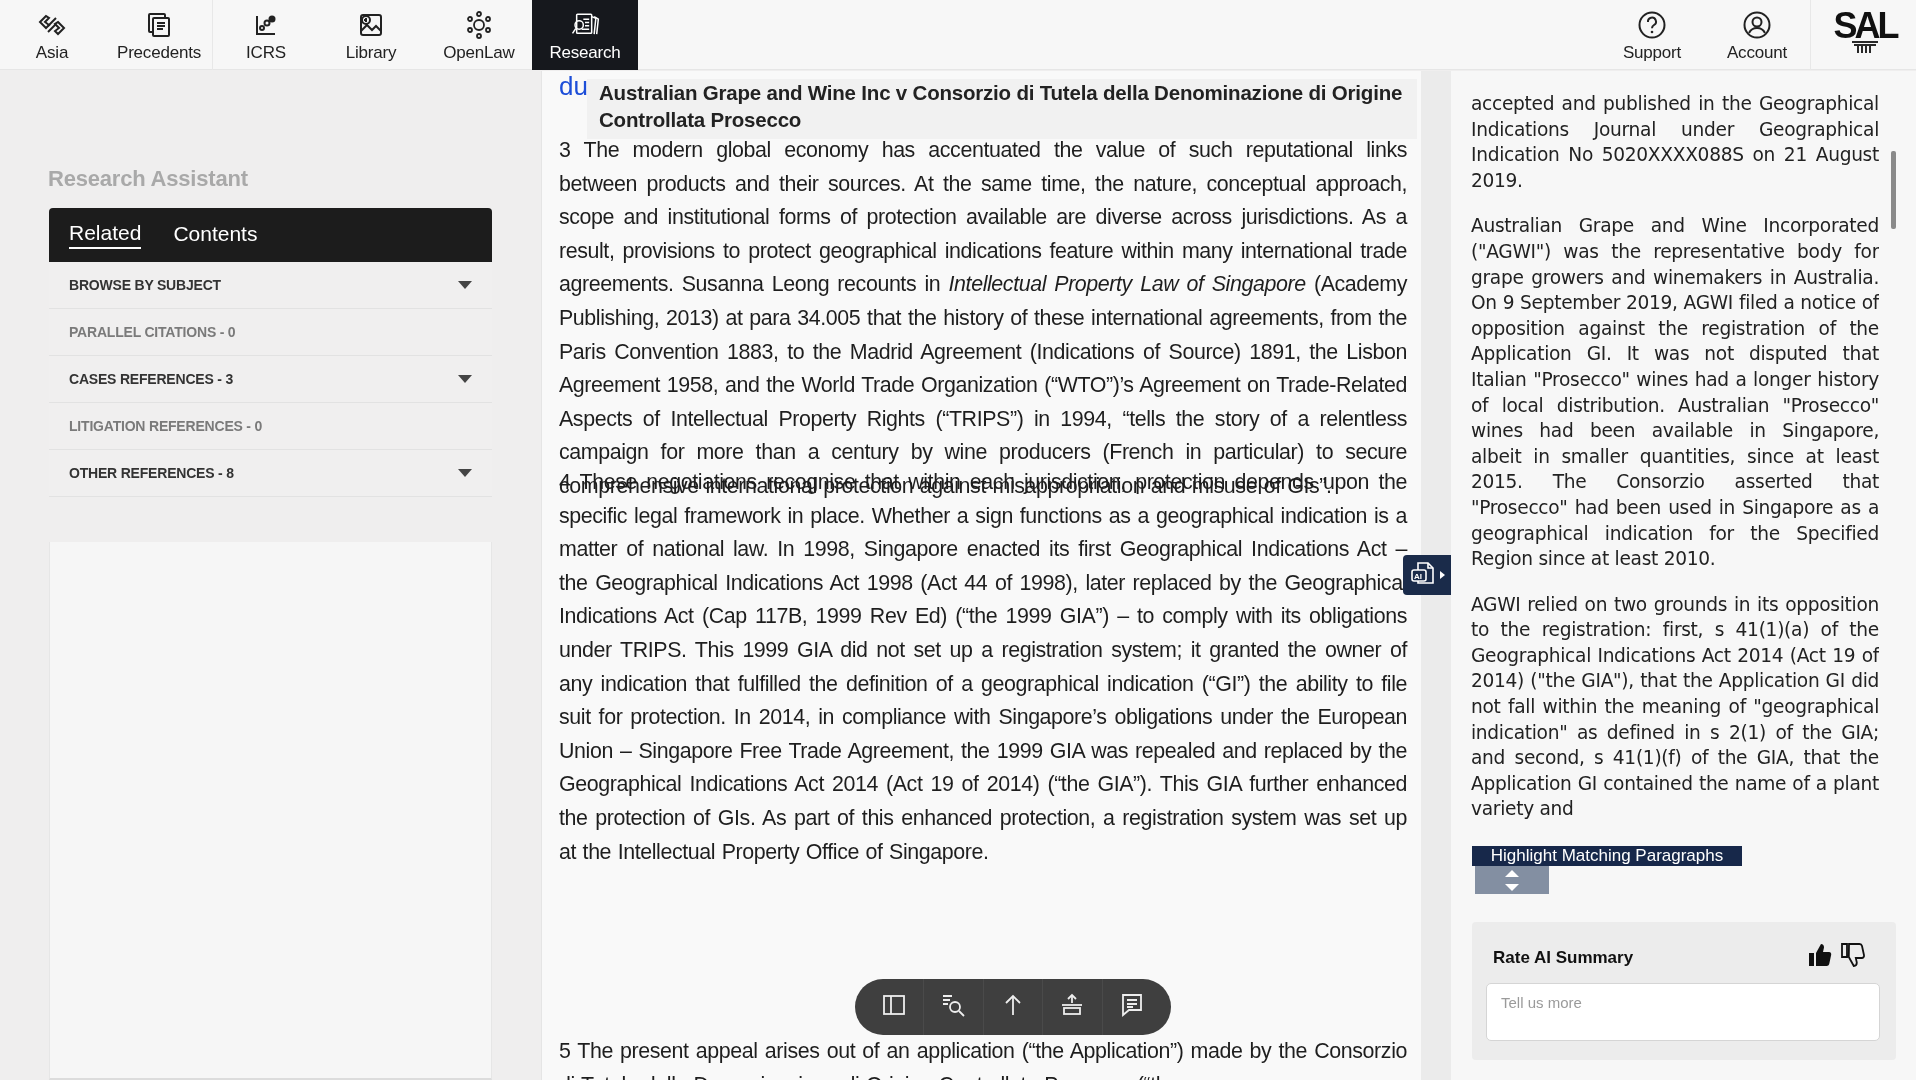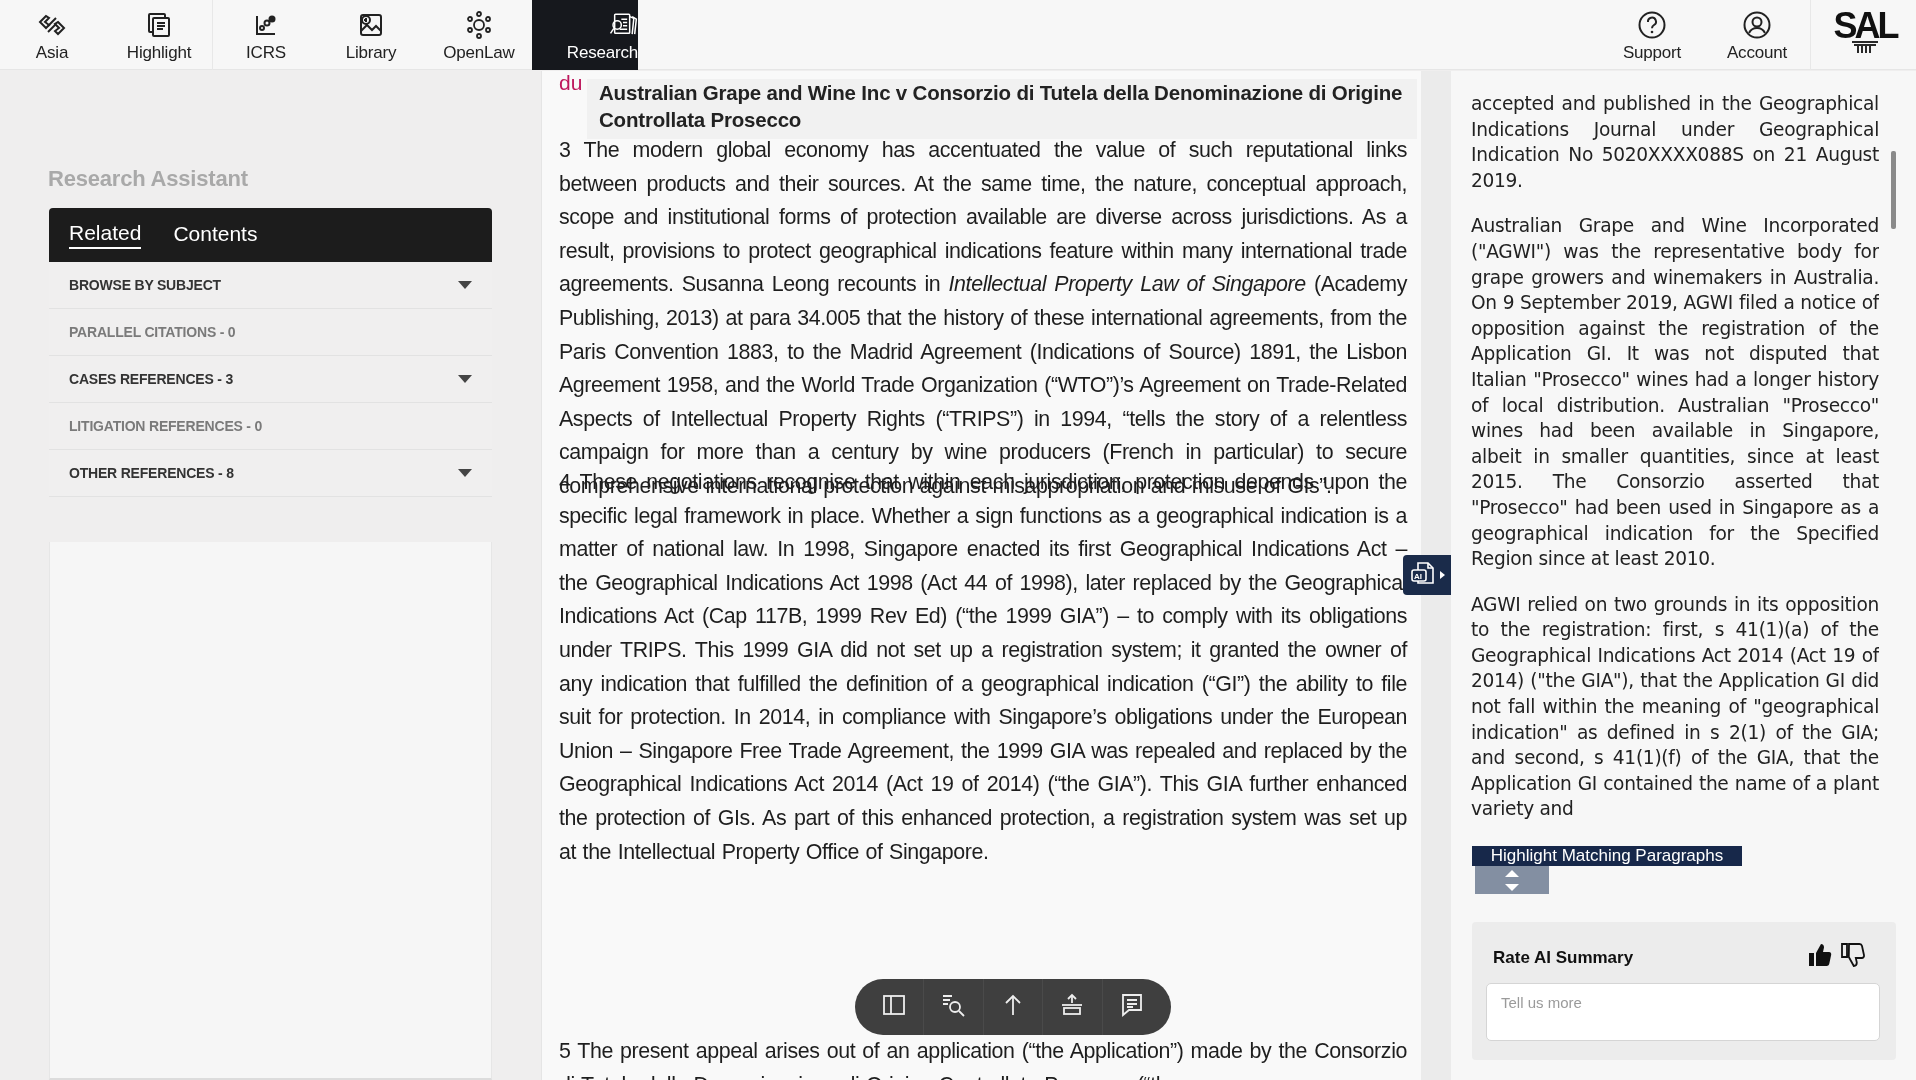--- a/index.html
+++ b/index.html
@@ -16,21 +16,21 @@
     background: #f7f7f7;
     border-bottom: 1px solid #e6e6e6;
   }
   .nav-item {
     position: absolute; top: 0; height: 70px;
     display: flex; flex-direction: column; align-items: center; justify-content: center;
     cursor: pointer; color: #222;
   }
   .nav-item .ico { width: 30px; height: 30px; display: flex; align-items: center; justify-content: center; margin-top: 2px; }
   .nav-item .lbl { font-size: 17px; margin-top: 3px; letter-spacing: -0.2px; }
-  .nav-item.active { background: #16181d; color: #fff; align-items: flex-end; }
+  .nav-item.active { background: #16181d; color: #fff; }
   .nav-sep { position: absolute; top: 0; width: 1px; height: 70px; background: #e8e8e8; }
 
   
   .left-panel {
     position: absolute; left: 0; top: 71px; width: 535px; height: 1009px;
     background: #efeeee;
   }
   .ra-title {
     position: absolute; left: 48px; top: 95px;
     font-size: 22px; color: #a9a9a9; font-weight: bold; letter-spacing: -0.2px;
@@ -59,21 +59,21 @@
     background: #f6f6f6; border-left: 1px solid #e6e6e6; border-right: 1px solid #e6e6e6;
     border-bottom: 2px solid #dcdcdc;
   }
 
   
   .doc {
     position: absolute; left: 541px; top: 71px; width: 880px; height: 1009px;
     background: #f9f9f9; overflow: hidden;
     border-left: 1px solid #e5e5e5;
   }
-  .du { position: absolute; left: 17px; top: 0px; font-size: 21px; color: #be185d; }
+  .du { position: absolute; left: 17px; top: 0px; font-size: 26px; color: #1d4ed8; }
   .case-header {
     position: absolute; left: 45px; top: 8px; width: 830px; height: 60px;
     background: #f1f1f1; padding: 0 0 0 12px;
     font-size: 20.5px; font-weight: bold; color: #222; line-height: 27px;
     letter-spacing: -0.2px;
   }
   .para { position: absolute; left: 17px; width: 848px; }
   .para p { text-align: justify; }
 
   
@@ -160,21 +160,21 @@
   <div class="nav-item" style="left:106px;width:106px;">
     <span class="ico">
       <svg width="28" height="28" viewBox="0 0 28 28">
           <g fill="none" stroke="#222" stroke-width="2">
             <rect x="4" y="3" width="16" height="18" rx="1"></rect>
             <rect x="8" y="7" width="16" height="18" rx="1" fill="#f7f7f7"></rect>
             <path d="M12 12h8M12 15h8M12 18h6"></path>
           </g>
         </svg>
     </span>
-    <span class="lbl">Highlight</span>
+    <span class="lbl">Precedents</span>
   </div>
   <div class="nav-sep" style="left:212px;"></div>
   <div class="nav-item" style="left:224px;width:84px;">
     <span class="ico">
       <svg width="28" height="28" viewBox="0 0 28 28">
           <g fill="none" stroke="#222" stroke-width="2">
             <path d="M5 5 V23 H23"></path>
             <circle cx="10" cy="17" r="2"></circle>
             <circle cx="15" cy="12" r="2.5"></circle>
           </g>

